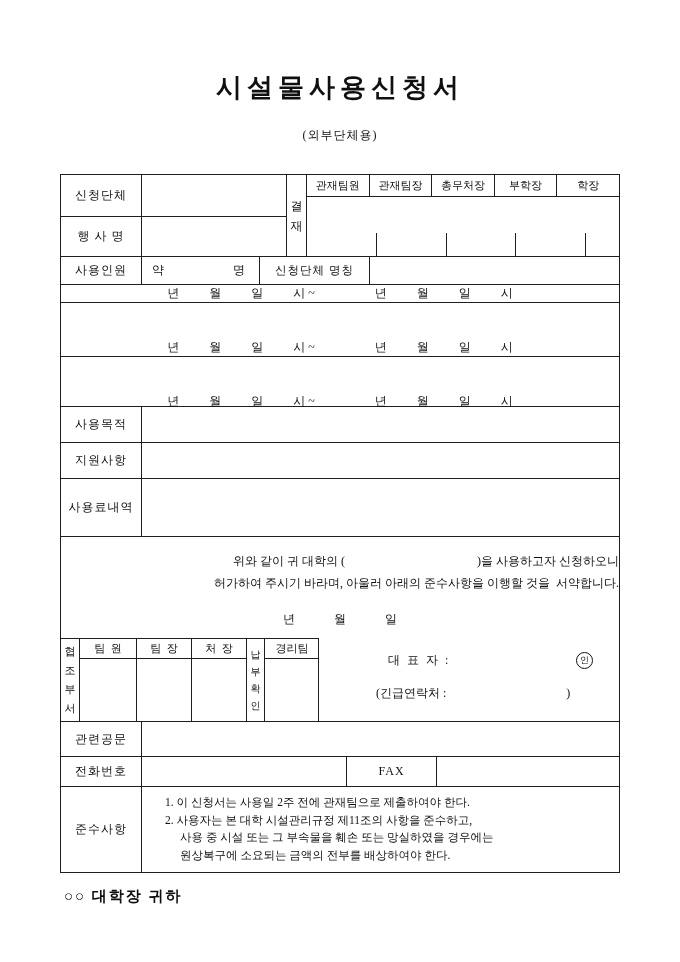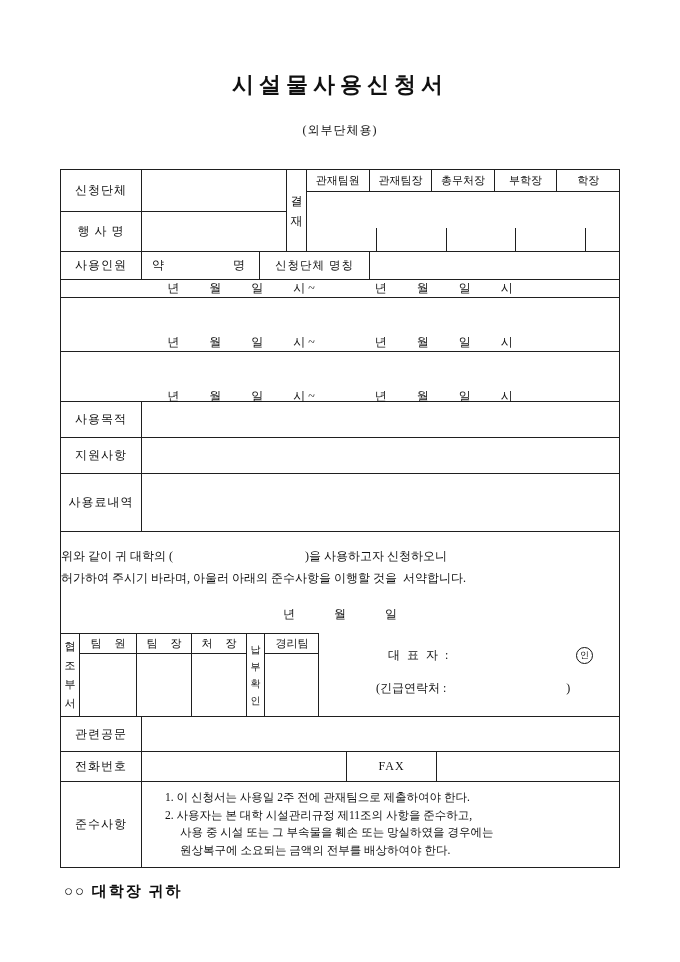--- a/index.html
+++ b/index.html
@@ -2,21 +2,21 @@
 <html><head>
 <meta charset="utf-8">
 <style>
   :root { --line:#1f1f1f; --ink:#101010; }
   * { margin:0; padding:0; box-sizing:border-box; }
   html,body { background:#fff; }
   .page { width:680px; height:962px; background:#fff; color:var(--ink);
           font-family:"Liberation Serif","DejaVu Serif",serif; font-size:12px;
           position:relative; overflow:hidden; }
 
-  .doc-title { padding-top:70px; text-align:center; font-size:22px; font-weight:bold; letter-spacing:5px; }
+  .doc-title { padding-top:70px; text-align:center; font-size:26px; font-weight:bold; letter-spacing:5px; }
   .doc-subtitle { text-align:center; font-size:12px; margin-top:22px; letter-spacing:1px; }
 
   .form-table { margin:30px 60px 0 60px; border:1px solid var(--line); }
   .sec { border-bottom:1px solid var(--line); position:relative; background:#fff; }
   .form-table > .sec:last-child { border-bottom:none; }
 
   .hrow { display:flex; }
   .hrow > * + * { border-left:1px solid var(--line); }
   .vcol { display:flex; flex-direction:column; }
 
@@ -38,29 +38,29 @@
   .vtext.big { font-size:12px; line-height:20px; }
   .vtext.small { font-size:10px; line-height:17px; }
 
   .approval-head { flex:1 1 0; display:flex; align-items:center; justify-content:center; font-size:11px; }
   .approval-cell { flex:1 1 0; }
 
   .prow { flex:1 1 0; display:flex; align-items:center; justify-content:center; white-space:pre; }
   .prow:not(:last-child) { border-bottom:1px solid var(--line); }
 
   .decl-wrap { padding-top:13px; }
-  .decl-line { text-align:left; white-space:pre; line-height:22px; }
+  .decl-line { text-align:right; white-space:pre; line-height:22px; }
   .decl-date { text-align:center; white-space:pre; margin-top:17px; }
 
   .mini-table { position:absolute; left:0; bottom:0; width:258px; height:83px; display:flex;
                 border-top:1px solid var(--line); border-right:1px solid var(--line); background:#fff; }
   .mini-table > * + * { border-left:1px solid var(--line); }
   .mcol { display:flex; flex-direction:column; }
   .mhead { height:20px; flex:none; display:flex; align-items:center; justify-content:center;
-           font-size:11px; border-bottom:1px solid var(--line); white-space:pre;font-family:Liberation Mono, monospace; }
+           font-size:11px; border-bottom:1px solid var(--line); white-space:pre; }
   .mbody { flex:1; }
   .mw18{width:18px;flex:none} .mw57{width:57px;flex:none} .mw55{width:55px;flex:none}
 
   .sig-block { position:absolute; left:315px; right:12px; top:115px; }
   .rep-row { display:flex; align-items:center; justify-content:space-between; padding:0 14px 0 12px; letter-spacing:2px; }
   .stamp { width:17px; height:17px; border:1px solid var(--ink); border-radius:50%;
            display:flex; align-items:center; justify-content:center; font-size:9px; letter-spacing:0; flex:none; }
   .contact-row { margin-top:16px; white-space:pre; }
 
   .fax-cell { display:flex; align-items:center; justify-content:center; letter-spacing:1px; }

